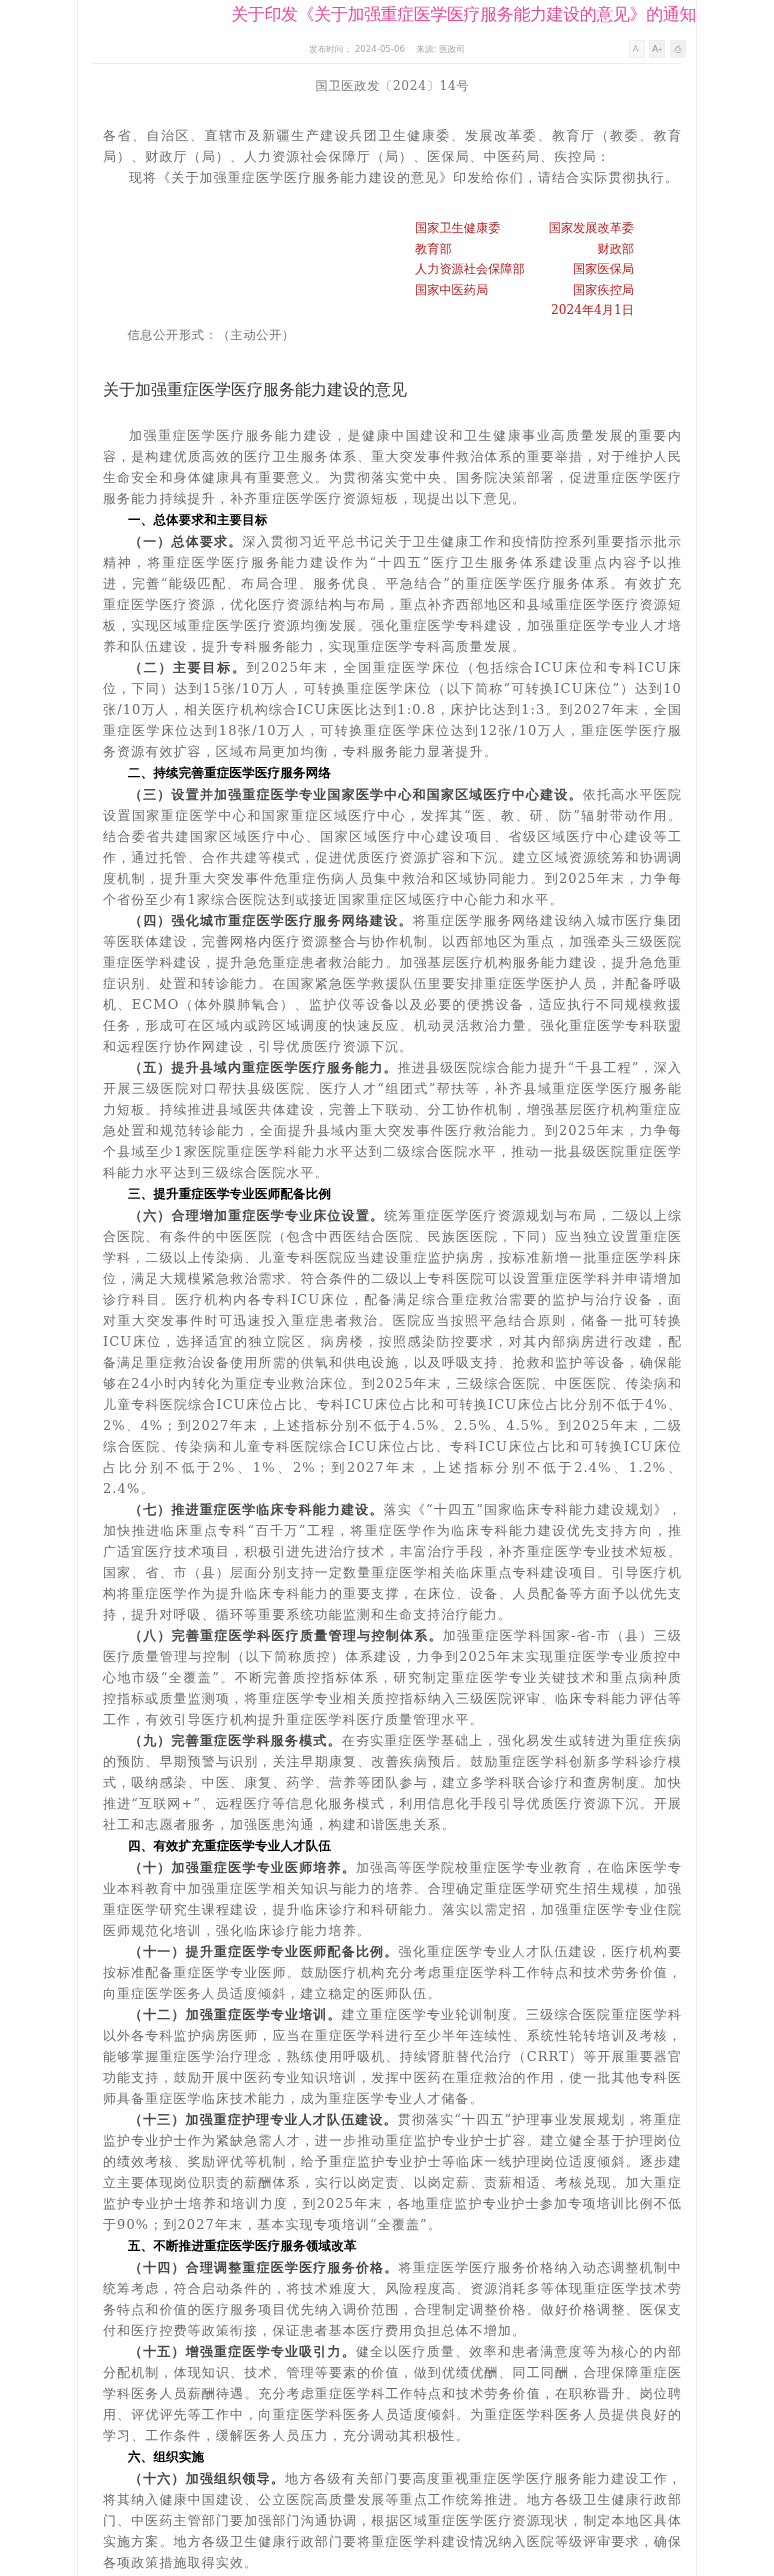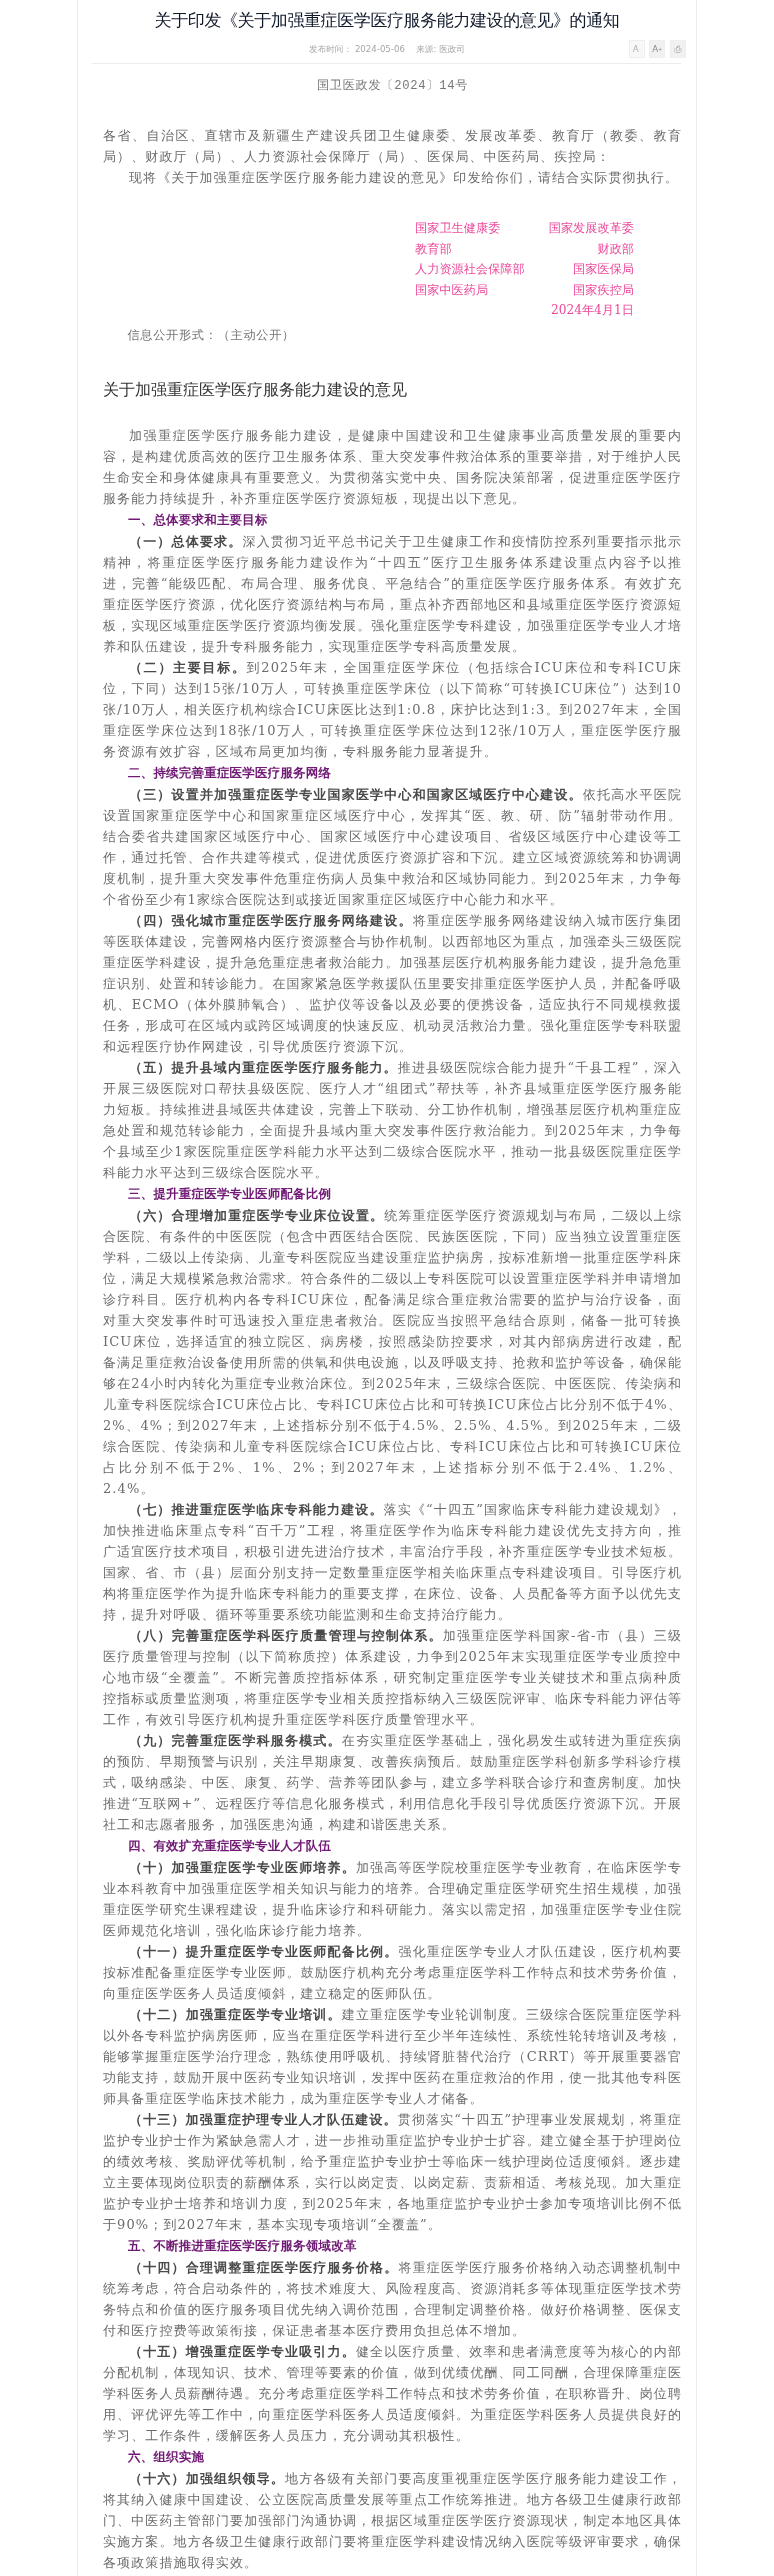--- a/index.html
+++ b/index.html
@@ -2,54 +2,54 @@
 <html style="font-size:11.5px"><head>
 <meta charset="utf-8">
 <style>
   html, body { margin: 0; padding: 0; background: #ffffff; }
   body { width: 774px; height: 2576px; overflow: hidden; position: relative; font-family: "DejaVu Serif", serif; }
   .panel {
     position: absolute; left: 77px; top: 0; width: 618px; height: 2576px;
     border-left: 0.7px solid #ececec; border-right: 0.7px solid #ececec; background: #fff;
   }
   .title {
-    position: absolute; left: 0; width: 618px; top: 6px; text-align: center;
-    color: #0f172a; font-family: "DejaVu Sans", sans-serif; font-size: 17px; line-height: 29px; letter-spacing: -0.4px;
+    position: absolute; left: 0; width: 618px; top: 0; text-align: right;
+    color: #ec4899; font-family: "DejaVu Sans", sans-serif; font-size: 17px; line-height: 29px; letter-spacing: -0.4px;
   }
   .meta {
     position: absolute; top: 42px; left: 0; width: 618px; text-align: center;
     font-family: "DejaVu Sans", sans-serif; font-size: 8.6px; color: #a6a6a6; line-height: 14.3px;
   }
   .meta span { margin: 0 4.3px; }
   .tools { position: absolute; top: 40px; right: 10px; display: flex; gap: 4.3px; }
   .tool {
     width: 14.3px; height: 16px; border: 0.7px solid #eeeeee; background: #f8f8f8;
     display: flex; align-items: center; justify-content: center; font-family: "DejaVu Sans", sans-serif;
     font-size: 8.6px; color: #b0b0b0; cursor: pointer;
   }
   .tool.dark { color: #8a8a8a; background: #f1f1f1; }
   .tool sup { font-size: 5px; }
   .divider { position: absolute; top: 63px; left: 14.3px; width: 589px; height: 0.7px; background: #ececec; }
   .content { position: absolute; top: 72px; left: 25px; width: 579px; color: #6b6b6b; }
-  .docno { text-align: center; font-size: 12.2px; letter-spacing: 0.7px; line-height: 29px; margin-top: 0; color: #777; font-family: Liberation Mono, monospace; }
+  .docno { text-align: center; font-size: 12.2px; letter-spacing: 0.7px; line-height: 29px; margin-top: 0; color: #777; }
   p { margin: 0; font-size: 13px; line-height: 21px; letter-spacing: 1.1px; text-align: justify; }
   .addr { margin-top: 24.4px; }
   .indent { text-indent: 2em; }
-  .signers { margin-top: 30px; margin-left: 312px; width: 219px; font-size: 12.2px; line-height: 20.4px; color: #ec4899; }
+  .signers { margin-top: 30px; margin-left: 312px; width: 219px; font-size: 12.2px; line-height: 20.4px; color: #b91c1c; }
   .sig-row { display: flex; justify-content: space-between; }
   .sig-date { text-align: right; }
   .pubform { margin-top: 4.3px; padding-left: 2em; font-size: 12.2px; color: #737373; letter-spacing: 0.7px; line-height: 20px;}
   .doc-title {
     margin-top: 30px; text-align: left; font-family: "DejaVu Sans", sans-serif; font-size: 16px;
     color: #333; line-height: 29px; letter-spacing: 0px;
   }
   .intro { margin-top: 21.5px; }
   h3 {
     margin: 0; padding-left: 2em; font-family: "DejaVu Sans", sans-serif; font-weight: bold; font-size: 12.5px;
-    color: #701a75; line-height: 22px; letter-spacing: 0.2px;
+    color: #000000; line-height: 22px; letter-spacing: 0.2px;
   }
   .item { text-indent: 2em; }
   .item .lead { color: #4a4a4a; font-weight: bold; }
 </style>
 </head>
 <body>
 
 <div class="panel">
   <div class="title">关于印发《关于加强重症医学医疗服务能力建设的意见》的通知</div>
 

